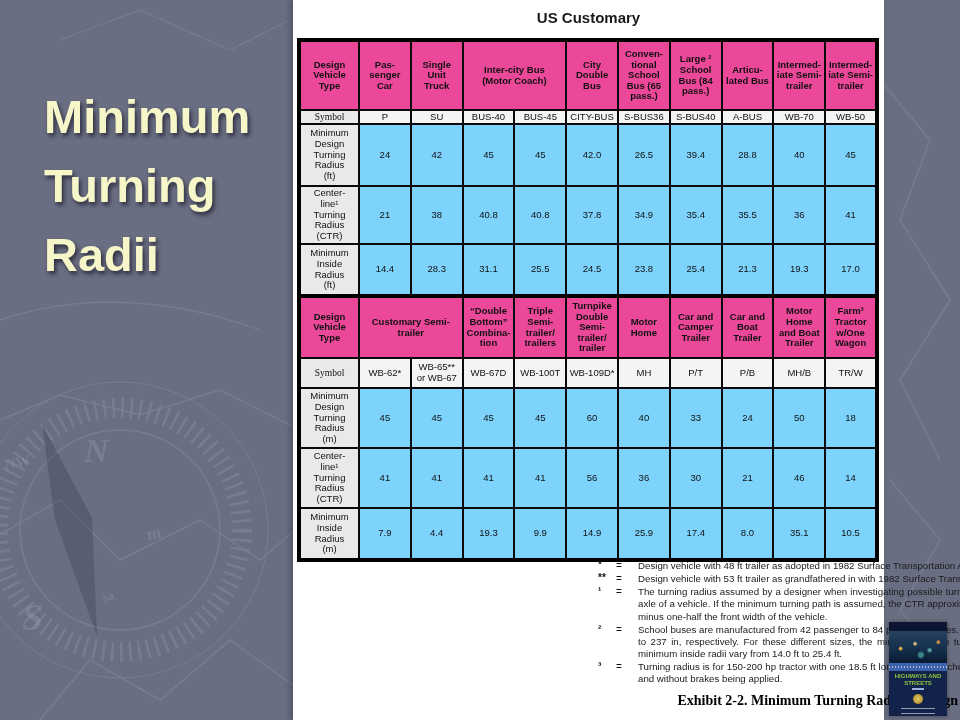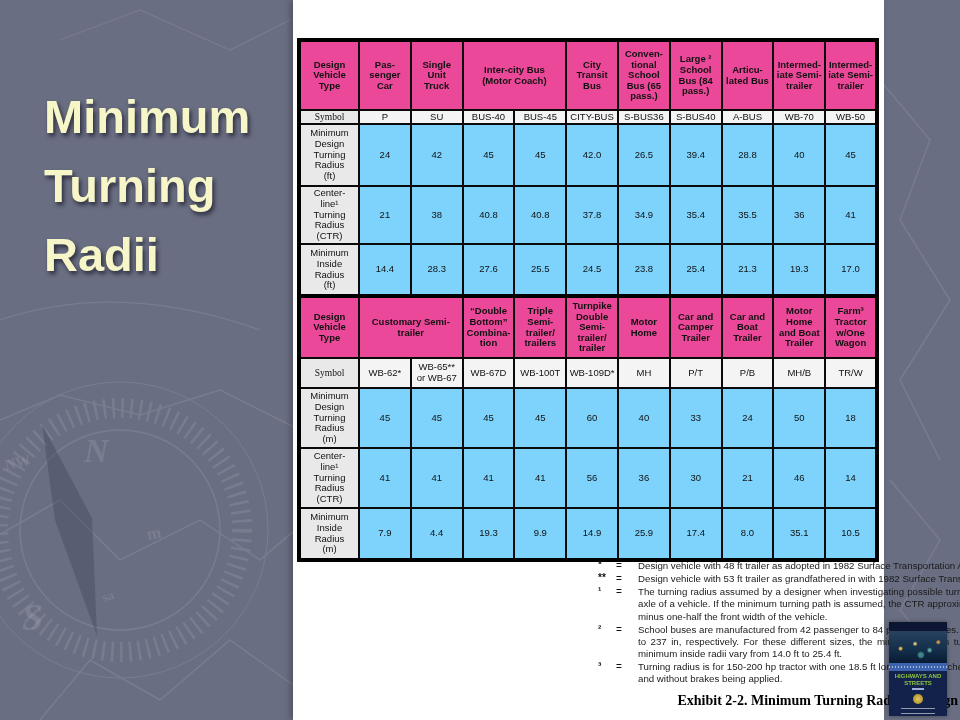--- a/index.html
+++ b/index.html
@@ -111,20 +111,21 @@
     <text x="104" y="602" font-size="13" transform="rotate(-18 104 602)">sa</text>
     <text x="148" y="540" font-size="17" transform="rotate(-10 148 540)">m</text>
   </g>
 </svg>
 
 <h1 class="slide-title">Minimum
 Turning
 Radii</h1>
 
 <div class="panel">
+  <div class="unit-heading">US Customary</div>
   <table class="exhibit" id="exhibit-table">
     <colgroup id="exhibit-cols">
         <col style="width: 60px;">
         <col>
         <col>
         <col>
         <col>
         <col>
         <col>
         <col>
@@ -139,21 +140,21 @@
 Type</td>
           <td class="hdr">Pas-
 senger
 Car</td>
           <td class="hdr">Single
 Unit
 Truck</td>
           <td class="hdr" colspan="2">Inter-city Bus
 (Motor Coach)</td>
           <td class="hdr">City
-Transit
+Double
 Bus</td>
           <td class="hdr">Conven-
 tional
 School
 Bus (65
 pass.)</td>
           <td class="hdr">Large ²
 School
 Bus (84
 pass.)</td>
@@ -213,21 +214,21 @@
           <td class="val">36</td>
           <td class="val">41</td>
         </tr>
         <tr style="height: 52px;">
           <td class="lbl">Minimum
 Inside
 Radius
 (ft)</td>
           <td class="val">14.4</td>
           <td class="val">28.3</td>
-          <td class="val">27.6</td>
+          <td class="val">31.1</td>
           <td class="val">25.5</td>
           <td class="val">24.5</td>
           <td class="val">23.8</td>
           <td class="val">25.4</td>
           <td class="val">21.3</td>
           <td class="val">19.3</td>
           <td class="val">17.0</td>
         </tr>
         <tr class="sec2-top" style="height: 62px;">
           <td class="hdr">Design

